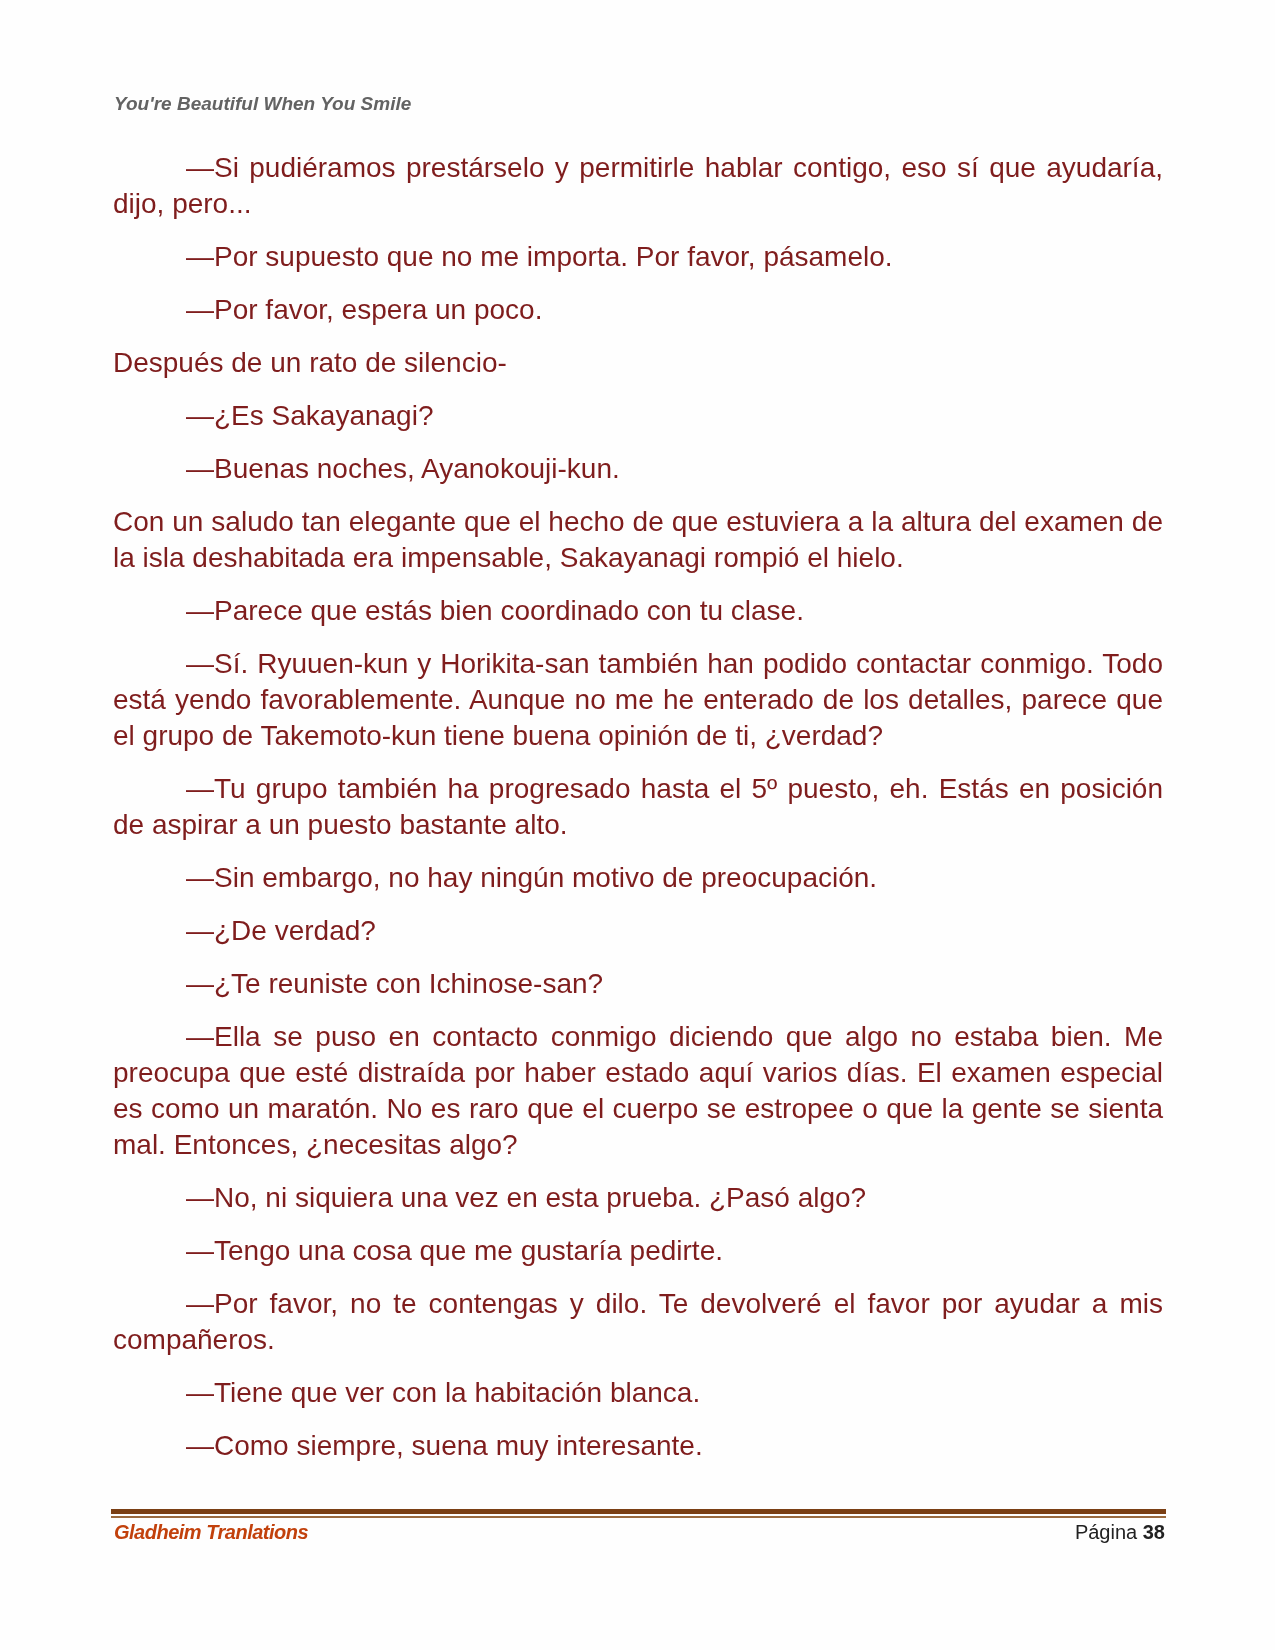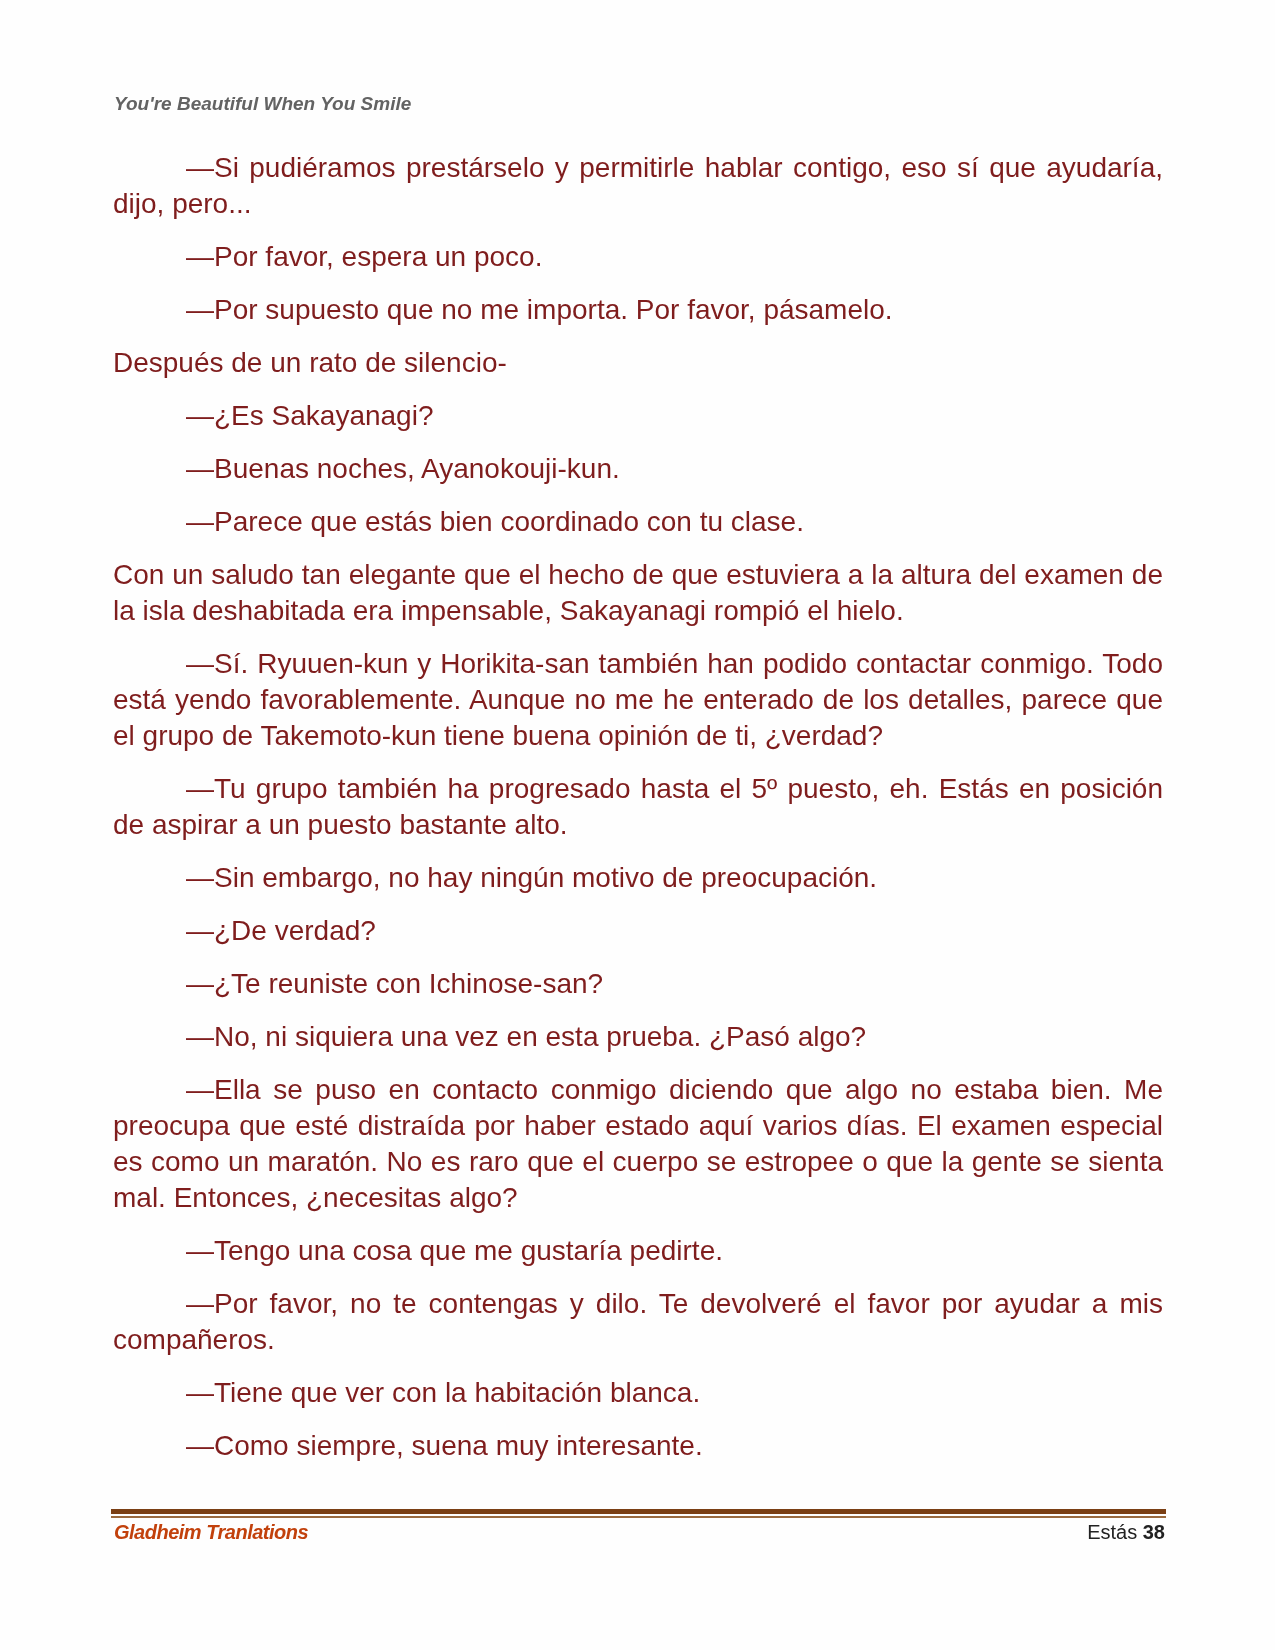--- a/index.html
+++ b/index.html
@@ -37,43 +37,43 @@
     .footer-right .num { font-weight: bold; margin-top: 40px; }
   </style>
 </head>
 <body>
 
 <div class="page">
   <div class="running-header">You're Beautiful When You Smile</div>
 
   <div class="body-text">
     <p class="para indent">—Si pudiéramos prestárselo y permitirle hablar contigo, eso sí que ayudaría, dijo, pero...</p>
+    <p class="para indent">—Por supuesto que no me importa. Por favor, pásamelo.</p>
     <p class="para indent">—Por favor, espera un poco.</p>
-    <p class="para indent">—Por supuesto que no me importa. Por favor, pásamelo.</p>
     <p class="para">Después de un rato de silencio-</p>
     <p class="para indent">—¿Es Sakayanagi?</p>
     <p class="para indent">—Buenas noches, Ayanokouji-kun.</p>
+    <p class="para">Con un saludo tan elegante que el hecho de que estuviera a la altura del examen de la isla deshabitada era impensable, Sakayanagi rompió el hielo.</p>
     <p class="para indent">—Parece que estás bien coordinado con tu clase.</p>
-    <p class="para">Con un saludo tan elegante que el hecho de que estuviera a la altura del examen de la isla deshabitada era impensable, Sakayanagi rompió el hielo.</p>
     <p class="para indent">—Sí. Ryuuen-kun y Horikita-san también han podido contactar conmigo. Todo está yendo favorablemente. Aunque no me he enterado de los detalles, parece que el grupo de Takemoto-kun tiene buena opinión de ti, ¿verdad?</p>
     <p class="para indent">—Tu grupo también ha progresado hasta el 5º puesto, eh. Estás en posición de aspirar a un puesto bastante alto.</p>
     <p class="para indent">—Sin embargo, no hay ningún motivo de preocupación.</p>
     <p class="para indent">—¿De verdad?</p>
     <p class="para indent">—¿Te reuniste con Ichinose-san?</p>
+    <p class="para indent">—Ella se puso en contacto conmigo diciendo que algo no estaba bien. Me preocupa que esté distraída por haber estado aquí varios días. El examen especial es como un maratón. No es raro que el cuerpo se estropee o que la gente se sienta mal. Entonces, ¿necesitas algo?</p>
     <p class="para indent">—No, ni siquiera una vez en esta prueba. ¿Pasó algo?</p>
-    <p class="para indent">—Ella se puso en contacto conmigo diciendo que algo no estaba bien. Me preocupa que esté distraída por haber estado aquí varios días. El examen especial es como un maratón. No es raro que el cuerpo se estropee o que la gente se sienta mal. Entonces, ¿necesitas algo?</p>
     <p class="para indent">—Tengo una cosa que me gustaría pedirte.</p>
     <p class="para indent">—Por favor, no te contengas y dilo. Te devolveré el favor por ayudar a mis compañeros.</p>
     <p class="para indent">—Tiene que ver con la habitación blanca.</p>
     <p class="para indent">—Como siempre, suena muy interesante.</p>
   </div>
 
   <div class="footer-rule">
     <div class="thick"></div>
     <div class="thin"></div>
   </div>
 
   <div class="footer-left">Gladheim Tranlations</div>
   <div class="footer-right">
-    <span>Estás</span>
+    <span>Página</span>
     <span class="num">38</span>
   </div>
 </div>
 
 </body></html>

